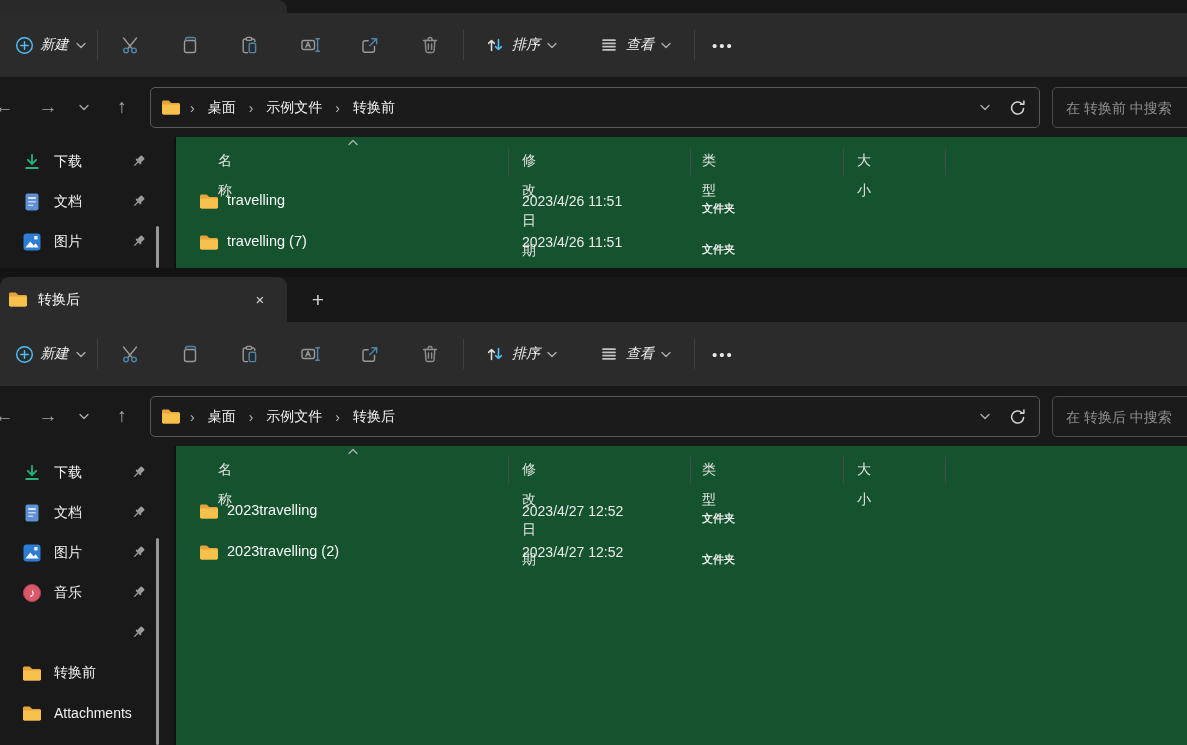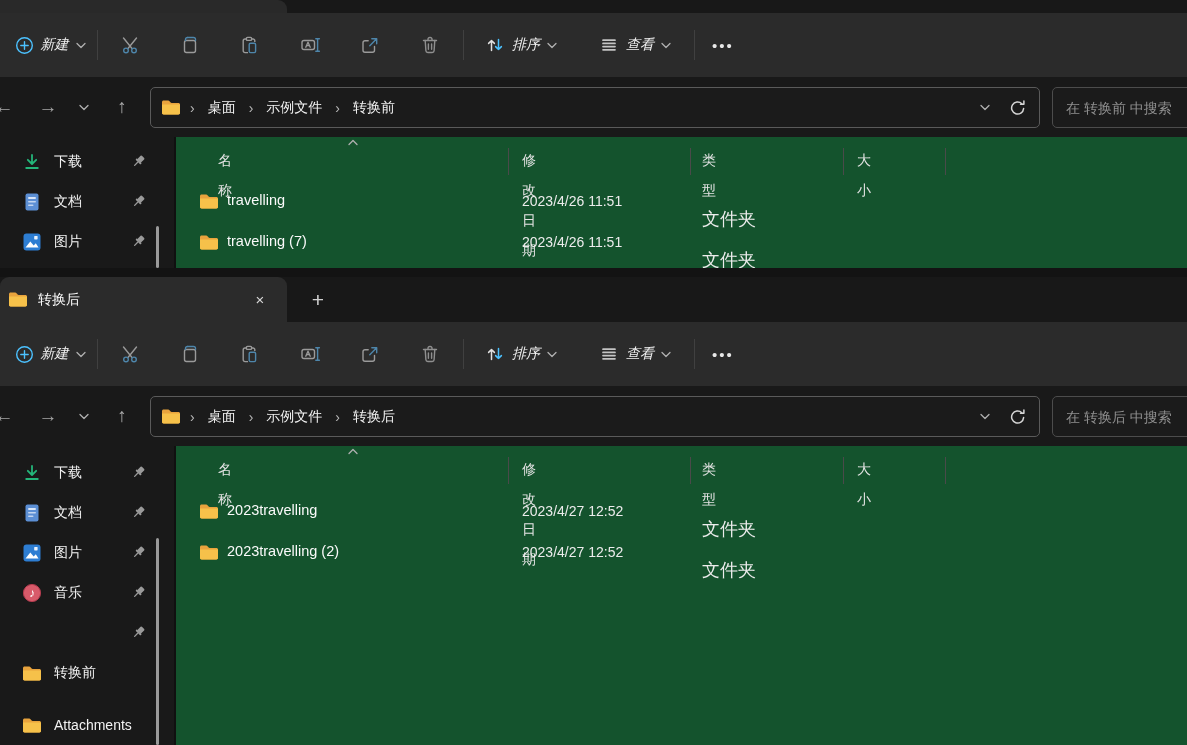--- a/index.html
+++ b/index.html
@@ -58,21 +58,21 @@
   .listpane{position:absolute;left:176px;top:0;right:0;height:100%;background:#14532d;}
   .hdr{position:absolute;top:8px;height:30px;}
   .hcell{position:absolute;top:0;background:transparent;border:none;color:#e4e4e4;font-size:14px;cursor:pointer;
     text-align:left;padding:0;line-height:30px;font-family:inherit;}
   .hsep{position:absolute;top:3px;width:1px;height:27px;background:#4a4a4a;}
   .sort-caret{position:absolute;top:-6px;}
   .frow{position:absolute;left:0;right:0;height:41px;cursor:pointer;}
   .frow .c-icon{position:absolute;left:23px;top:11px;}
   .frow .c-name{position:absolute;left:51px;top:10px;font-size:14.5px;color:#fafafa;white-space:nowrap;}
   .frow .c-date{position:absolute;left:346px;top:11px;font-size:14px;color:#ececec;white-space:nowrap;}
-  .frow .c-type{position:absolute;left:526px;top:25px;font-size:18px;color:#ececec;}
+  .frow .c-type{position:absolute;left:526px;top:19px;font-size:11px;color:#ececec;font-weight:bold;}
   svg{display:block;}
 </style>
 </head>
 <body>
 
 <svg width="0" height="0" style="position:absolute">
   <defs>
     <g id="i-folder">
       <path fill="#e8a33d" d="M1 3.2C1 2.3 1.7 1.6 2.6 1.6h4.6c.5 0 1 .2 1.3.6l.9 1.1c.3.4.8.6 1.3.6h6.7c.9 0 1.6.7 1.6 1.6v8.3c0 .9-.7 1.6-1.6 1.6h-14.8C1.7 15.4 1 14.7 1 13.8z"></path>
       <path fill="#f6c14a" d="M1 5.6h18v8.2c0 .9-.7 1.6-1.6 1.6H2.6c-.9 0-1.6-.7-1.6-1.6z"></path>
@@ -506,21 +506,21 @@
           </svg>
         <svg class="side-pin" style="top:179px;" width="15" height="15" viewBox="0 0 16 16">
             <use href="#i-pin"></use>
           </svg>
         <button class="side-item" style="top:208px;">
           <svg width="20" height="17" viewBox="0 0 20 17">
               <use href="#i-folder"></use>
             </svg>
           <span class="lbl">转换前</span>
         </button>
-        <button class="side-item" style="top:260px;">
+        <button class="side-item" style="top:248px;">
           <svg width="20" height="17" viewBox="0 0 20 17">
               <use href="#i-folder"></use>
             </svg>
           <span class="lbl">Attachments</span>
         </button>
         <div class="side-scroll" style="top:92px;height:207px;"></div>
       </div>
       <div class="side-divider"></div>
 
       <div class="listpane">

